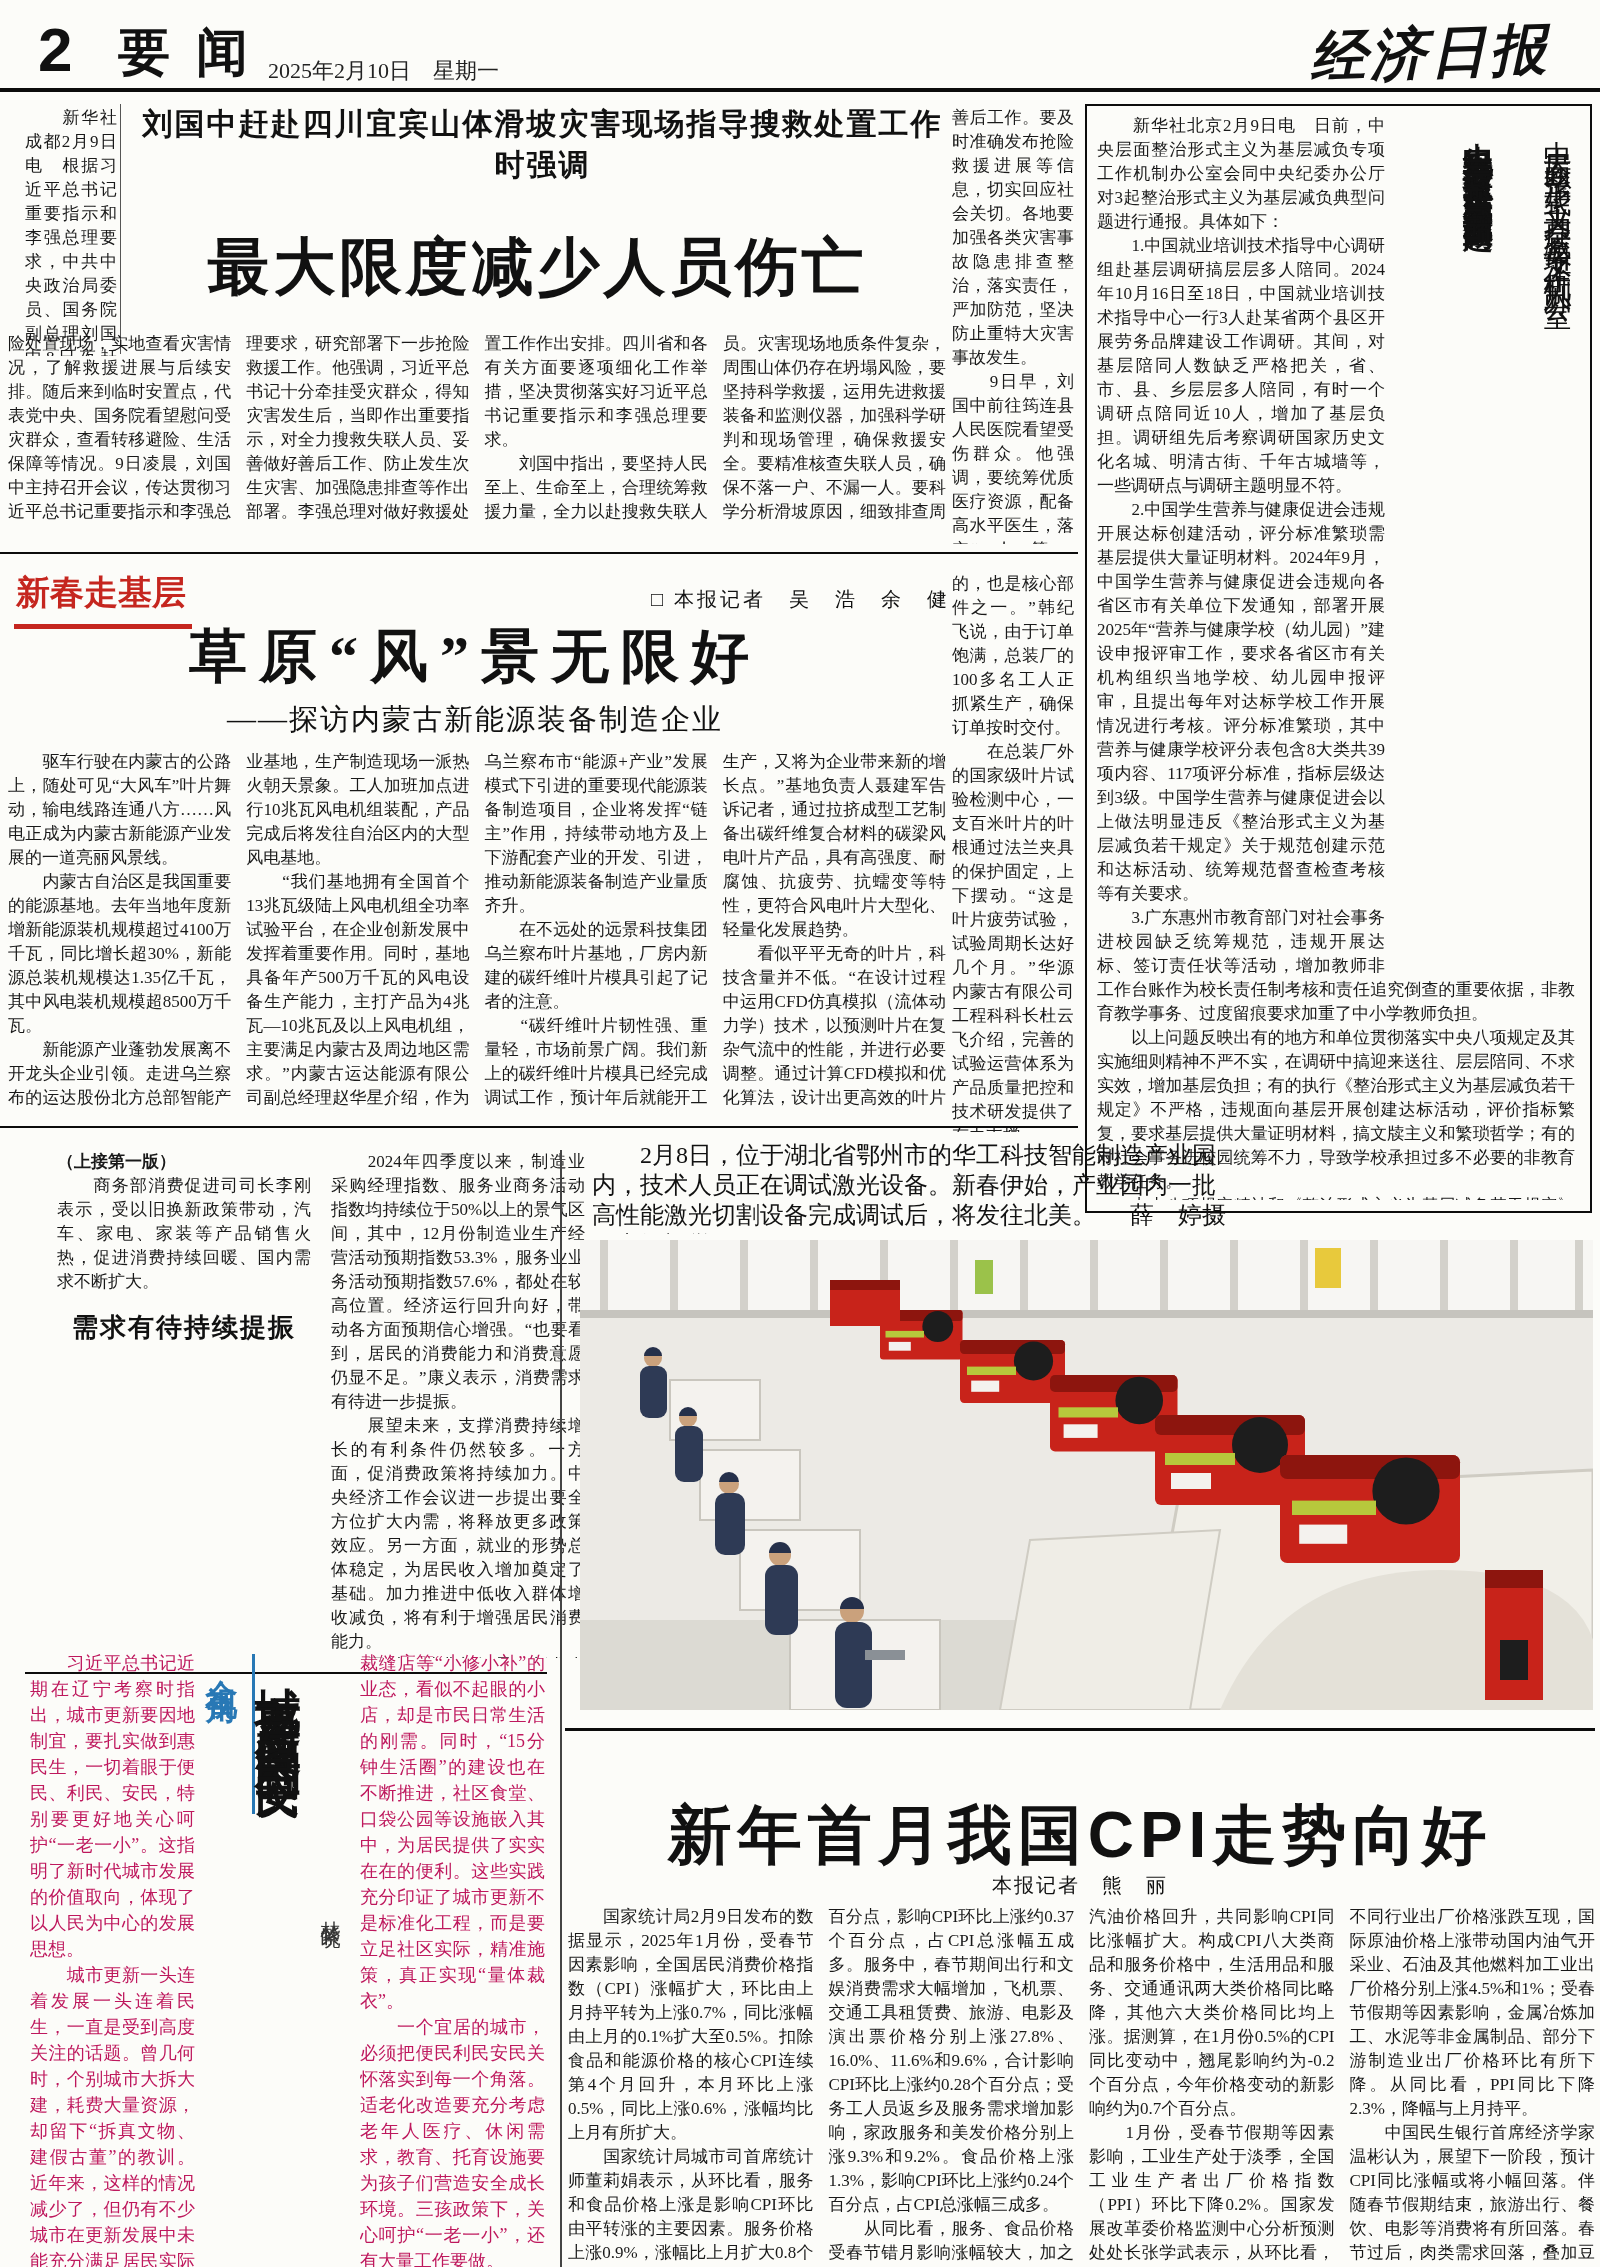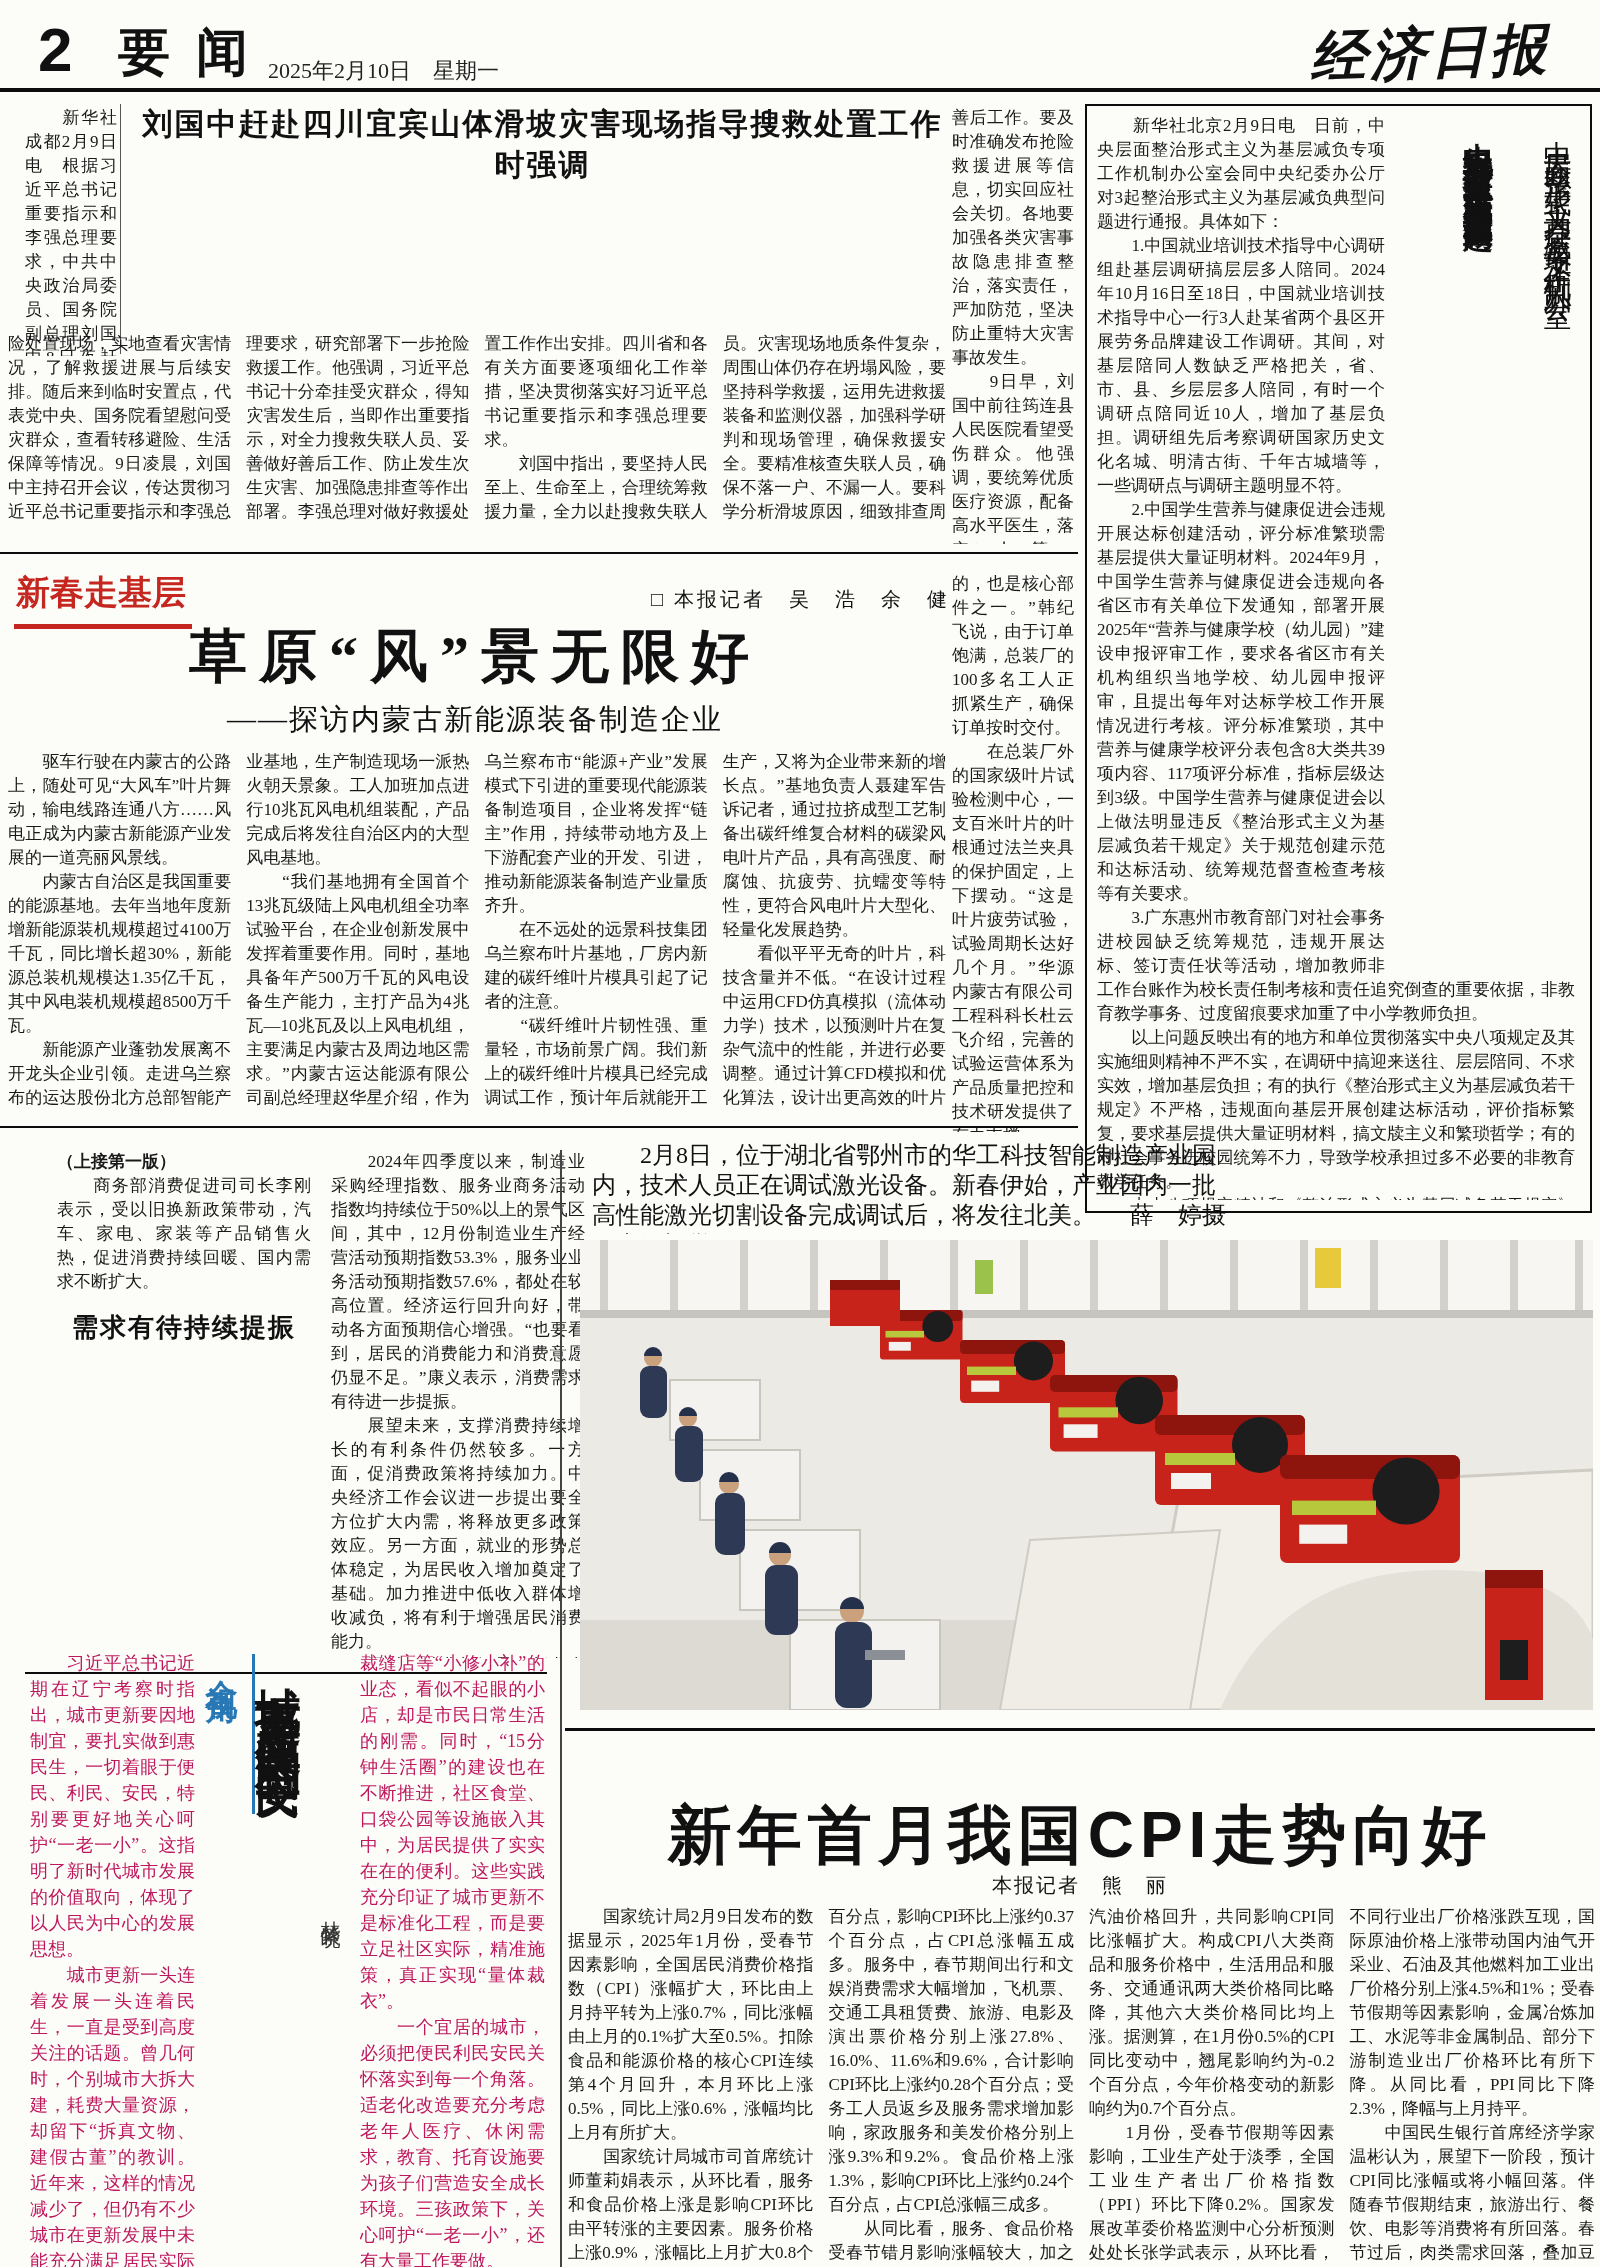--- a/index.html
+++ b/index.html
@@ -54,20 +54,21 @@
   <div class="abs sans" id="page-number" style="left:38px;top:14px;">2</div>
   <div class="abs serif" id="section-title" style="left:118px;top:18px;">要闻</div>
   <div class="abs" id="edition-date" style="left:268px;top:56px;">2025年2月10日　星期一</div>
   <div class="abs serif" id="masthead" style="left:1310px;top:16px;">经济日报</div>
   <div class="abs rule" style="left:0;top:88px;width:1600px;height:4px;"></div>
 
   <div class="abs bodytext" style="left:25px;top:106px;width:92px;height:250px;">　　新华社成都2月9日电　根据习近平总书记重要指示和李强总理要求，中共中央政治局委员、国务院副总理刘国中8日夜赶赴四川宜宾市山体滑坡灾害现场指导搜救和应急处置工作。
 　　刘国中抵达当地后直接前往筠连县受灾村金坪村抢</div>
   <div class="abs" style="left:120px;top:104px;width:1px;height:250px;background:#555;"></div>
   <div class="abs" id="rescue-kicker" style="left:135px;top:104px;width:815px;">刘国中赶赴四川宜宾山体滑坡灾害现场指导搜救处置工作时强调</div>
+  <div class="abs sans rescue-h" style="left:120px;top:230px;width:835px;">最大限度减少人员伤亡</div>
   <div class="abs bodytext cols4" style="left:8px;top:332px;width:938px;height:210px;">险处置现场，实地查看灾害情况，了解救援进展与后续安排。随后来到临时安置点，代表党中央、国务院看望慰问受灾群众，查看转移避险、生活保障等情况。9日凌晨，刘国中主持召开会议，传达贯彻习近平总书记重要指示和李强总理要求，研究部署下一步抢险救援工作。他强调，习近平总书记十分牵挂受灾群众，得知灾害发生后，当即作出重要指示，对全力搜救失联人员、妥善做好善后工作、防止发生次生灾害、加强隐患排查等作出部署。李强总理对做好救援处置工作作出安排。四川省和各有关方面要逐项细化工作举措，坚决贯彻落实好习近平总书记重要指示和李强总理要求。
 　　刘国中指出，要坚持人民至上、生命至上，合理统筹救援力量，全力以赴搜救失联人员。灾害现场地质条件复杂，周围山体仍存在坍塌风险，要坚持科学救援，运用先进救援装备和监测仪器，加强科学研判和现场管理，确保救援安全。要精准核查失联人员，确保不落一户、不漏一人。要科学分析滑坡原因，细致排查周边地质灾害隐患，对受到威胁的群众应转快转、应转尽转，坚决防止次生灾害。要用心用情做好遇难和失联人员家属安抚，保障好转移群众基本生活和医疗服务，深入细致做好</div>
   <div class="abs bodytext" style="left:952px;top:106px;width:122px;height:438px;">善后工作。要及时准确发布抢险救援进展等信息，切实回应社会关切。各地要加强各类灾害事故隐患排查整治，落实责任，严加防范，坚决防止重特大灾害事故发生。
 　　9日早，刘国中前往筠连县人民医院看望受伤群众。他强调，要统筹优质医疗资源，配备高水平医生，落实“一人一策”，精心救治受伤群众，最大限度减少人员伤亡。</div>
   <div class="abs rule" style="left:0;top:552px;width:1078px;height:2px;"></div>
 
   <div class="abs" id="tongbao-box" style="left:1085px;top:104px;width:503px;height:1105px;">
     <div class="abs bodytext" style="left:10px;top:8px;width:288px;height:860px;">　　新华社北京2月9日电　日前，中央层面整治形式主义为基层减负专项工作机制办公室会同中央纪委办公厅对3起整治形式主义为基层减负典型问题进行通报。具体如下：
 　　1.中国就业培训技术指导中心调研组赴基层调研搞层层多人陪同。2024年10月16日至18日，中国就业培训技术指导中心一行3人赴某省两个县区开展劳务品牌建设工作调研。其间，对基层陪同人数缺乏严格把关，省、市、县、乡层层多人陪同，有时一个调研点陪同近10人，增加了基层负担。调研组先后考察调研国家历史文化名城、明清古街、千年古城墙等，一些调研点与调研主题明显不符。
 　　2.中国学生营养与健康促进会违规开展达标创建活动，评分标准繁琐需基层提供大量证明材料。2024年9月，中国学生营养与健康促进会违规向各省区市有关单位下发通知，部署开展2025年“营养与健康学校（幼儿园）”建设申报评审工作，要求各省区市有关机构组织当地学校、幼儿园申报评审，且提出每年对达标学校工作开展情况进行考核。评分标准繁琐，其中营养与健康学校评分表包含8大类共39项内容、117项评分标准，指标层级达到3级。中国学生营养与健康促进会以上做法明显违反《整治形式主义为基层减负若干规定》关于规范创建示范和达标活动、统筹规范督查检查考核等有关要求。

